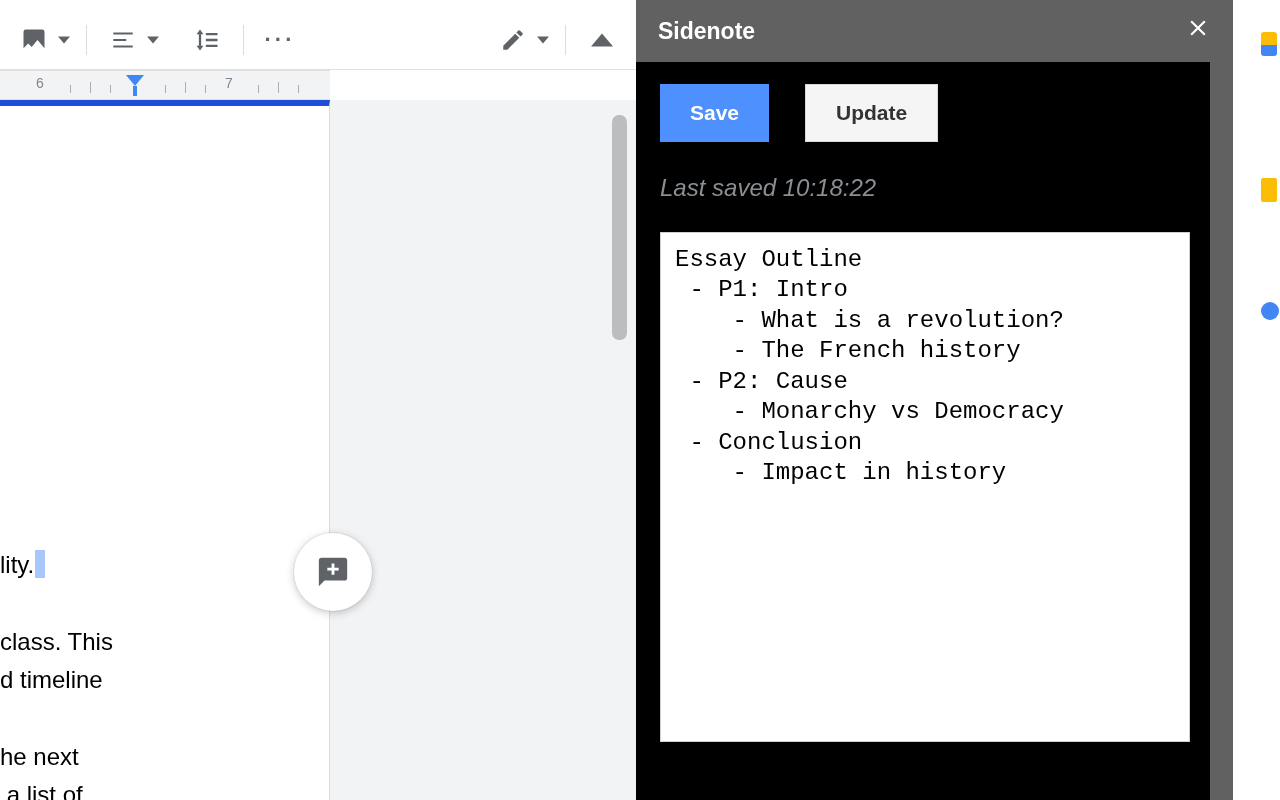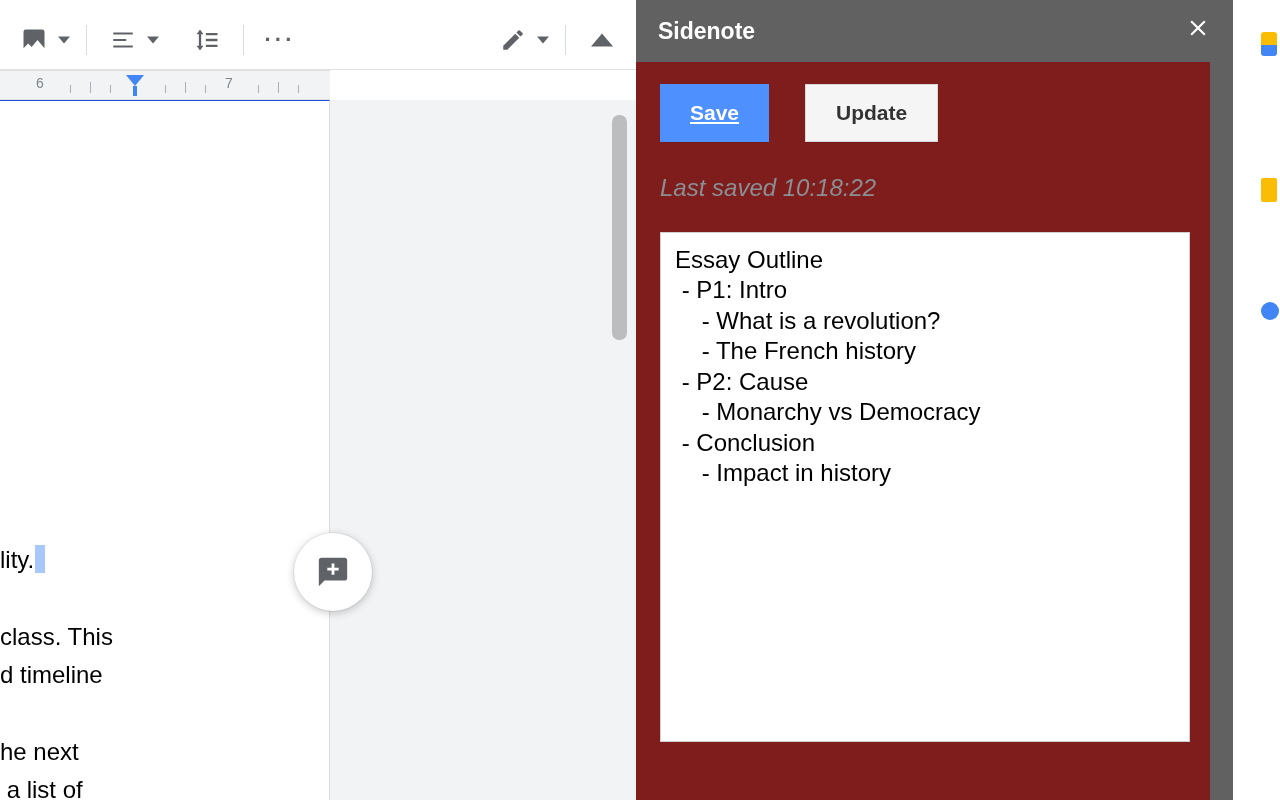--- a/index.html
+++ b/index.html
@@ -60,21 +60,21 @@
   .page-bg {
     position:absolute; left:0; top:100px;
     width:636px; height:700px;
     background:#f1f3f4;
   }
   .page {
     position:absolute; left:0; top:100px;
     width:330px; height:700px;
     background:#fff;
     border-right:1px solid #ddd;
-    border-top:1px solid #1d4ed8;
+    border-top:6px solid #1d4ed8;
     padding-top:440px;
   }
   .doc-text {
     font-size:24px; color:#000;
     line-height:1.6;
     white-space:pre;
   }
   .text-cursor-sel {
     display:inline-block; width:10px; height:28px;
     background:#a8c7fa; vertical-align:text-bottom;
@@ -96,21 +96,21 @@
     border-radius:50%;
     background:#fff;
     box-shadow:0 2px 8px rgba(0,0,0,0.22), 0 0 0 1px rgba(0,0,0,0.05);
     display:flex; align-items:center; justify-content:center;
   }
 
   
   .sidepanel {
     position:absolute; left:636px; top:0;
     width:597px; height:800px;
-    background:#7f1d1d;
+    background:#000000;
   }
   .side-header {
     height:62px;
     background:#616161;
     color:#fff;
     display:flex; align-items:center; justify-content:space-between;
     padding:0 22px;
     font-size:23px; font-weight:bold;
   }
   .side-close { cursor:pointer; }
@@ -122,32 +122,32 @@
   .btn-row { display:flex; gap:30px; margin-bottom:32px; }
   .btn {
     font-size:21px; font-weight:bold;
     height:58px;
     padding:0 30px;
     border:none;
     display:flex; align-items:center; justify-content:center;
     cursor:pointer;
     box-shadow: 0 1px 0 rgba(0,0,0,0.08);
   }
-  .btn.primary { background:#4d90fe; color:#fff;text-decoration:underline; }
+  .btn.primary { background:#4d90fe; color:#fff; }
   .btn.secondary { background:#f5f5f5; color:#333; border:1px solid #d8d8d8;margin-left:6px; }
   .status { color:#8a8f94; font-size:24px; margin-bottom:30px;font-style:italic; }
   .note-box {
     border:1px solid #cfcfcf;
     width:530px;
     height:510px;
     padding:12px 14px;
     font-size:24px;
     line-height:1.27;
     color:#000;
-    font-family: Liberation Sans, sans-serif;
+    font-family: Liberation Mono, monospace;
     resize:none;
     outline:none;
     white-space:pre;
     overflow:auto;
   }
 
   
   .side-scrollbar {
     position:absolute; right:0; top:62px;
     width:23px; height:738px;

